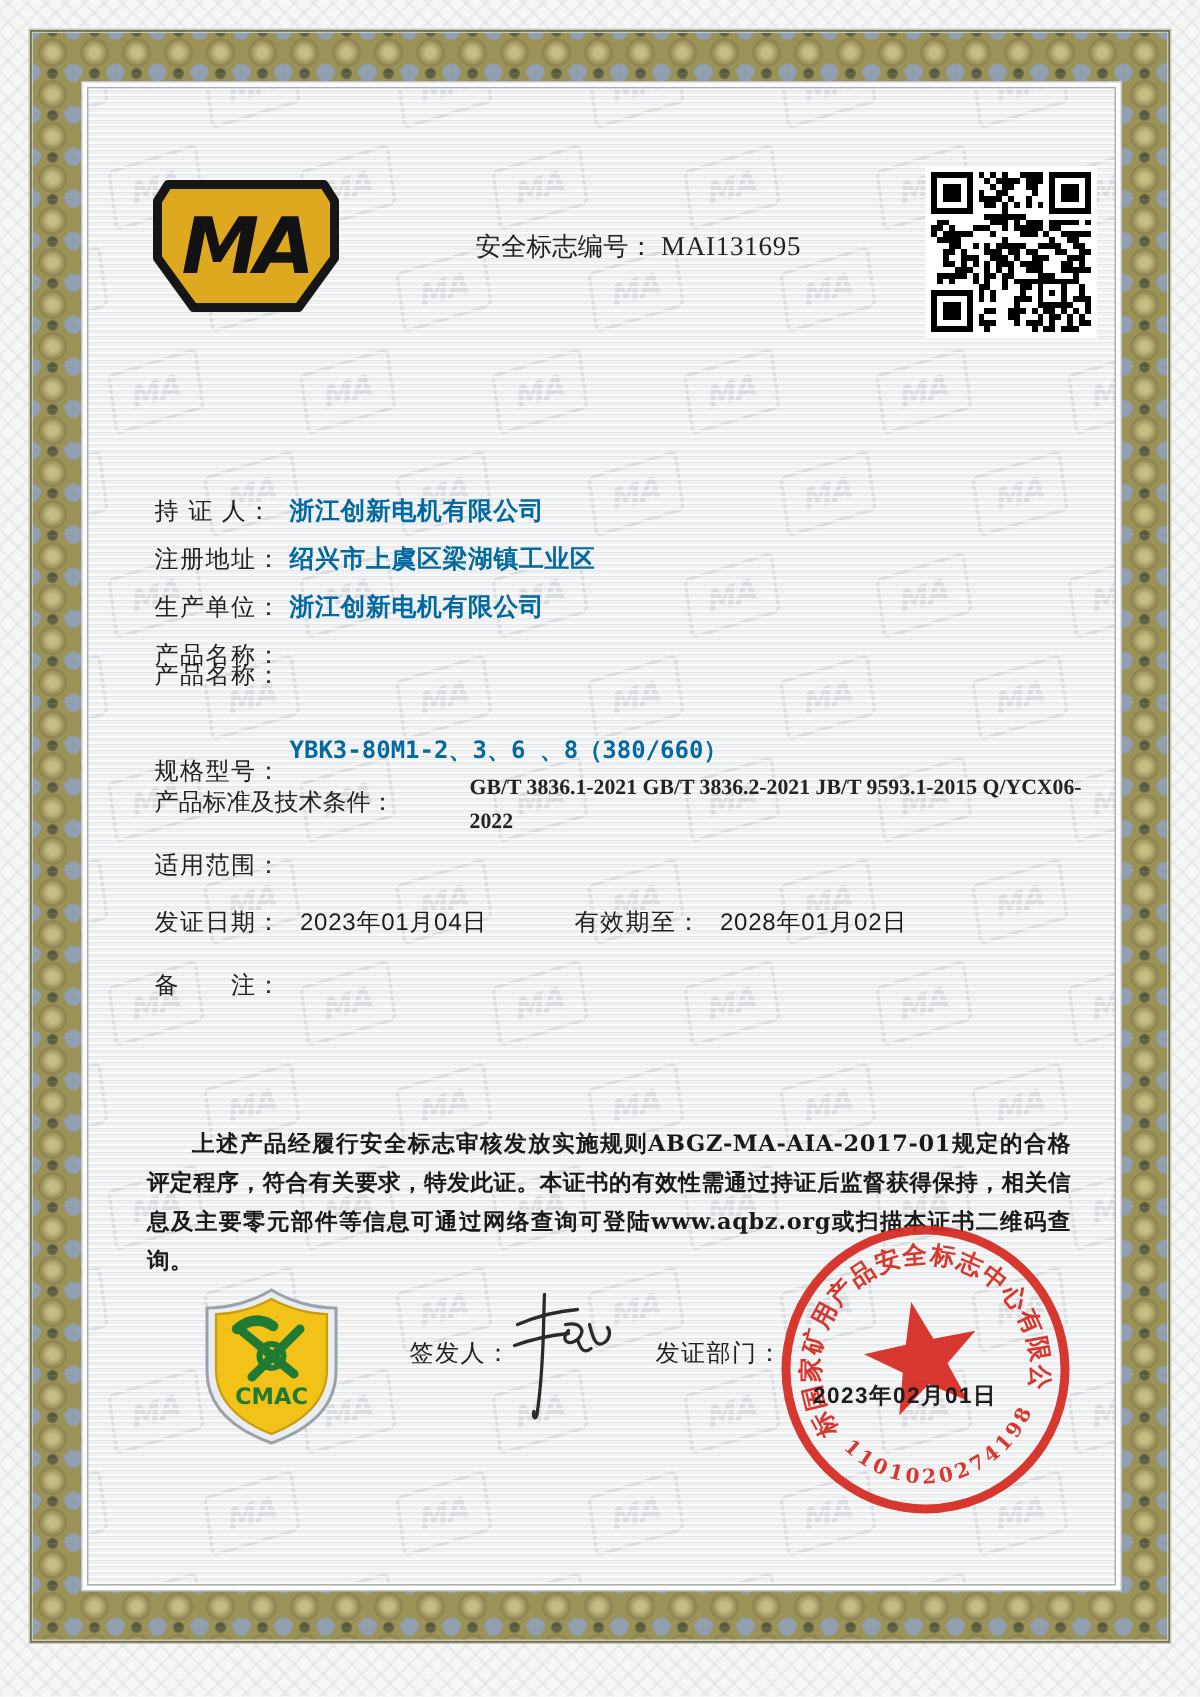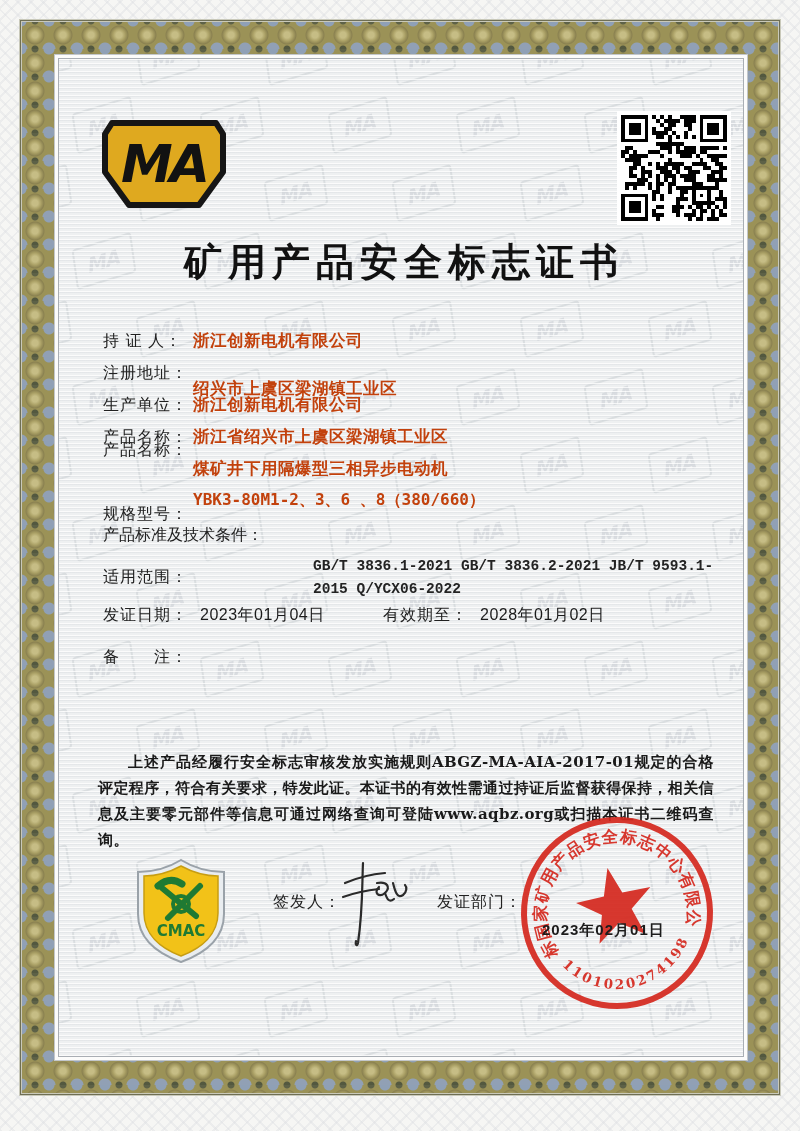--- a/index.html
+++ b/index.html
@@ -55,25 +55,25 @@
   .cert-no-line .no{font-family:"Liberation Serif",serif;font-size:18px;letter-spacing:.5px;}
   .qr{position:absolute;left:558px;top:52px;width:114px;height:114px;background:#fff;}
   
   .title{
     position:absolute;left:0;top:178px;width:100%;text-align:center;
     font-family:"DejaVu Serif",serif;font-weight:900;font-size:38px;color:#111;
     letter-spacing:6px;text-indent:6px;
   }
   
   .lab{position:absolute;left:44px;font-size:16px;color:#212121;letter-spacing:1px;white-space:nowrap;}
-  .val{position:absolute;left:134px;font-family:"DejaVu Serif",serif;font-weight:700;font-size:16.5px;color:#c2410c;white-space:nowrap;letter-spacing:.5px;}
+  .val{position:absolute;left:134px;font-family:"DejaVu Serif",serif;font-weight:700;font-size:16.5px;color:#0369a1;white-space:nowrap;letter-spacing:.5px;}
   .val-std{
     position:absolute;left:254px;top:455px;width:424px;
-    font-family:Liberation Mono, monospace;font-weight:700;font-size:14.5px;line-height:23px;color:#232323;
-    white-space:normal;letter-spacing:0;margin-top:41px;
+    font-family:Liberation Serif, serif;font-weight:700;font-size:14.5px;line-height:23px;color:#232323;
+    white-space:normal;letter-spacing:0;
   }
   .val-mono{font-family:"DejaVu Sans Mono",monospace;font-size:16px;letter-spacing:0;}
   .date-val{position:absolute;font-size:16px;color:#1b1b1b;letter-spacing:.5px;white-space:nowrap;}
   
   .statement{
     position:absolute;left:39px;top:690px;width:616px;
     font-family:"DejaVu Serif",serif;font-weight:600;font-size:15px;line-height:26px;color:#1a1a1a;
     text-indent:2em;text-align:justify;letter-spacing:.4px;
   }
   
@@ -195,20 +195,24 @@
       </div>
     <div class="lines"></div>
 
     <div class="content">
 
       <svg class="ma-logo" viewBox="0 0 124 88">
         <polygon points="10,3 114,3 121,14 121,52 97,85 27,85 3,52 3,14" fill="#dfa91f" stroke="#161616" stroke-width="6" stroke-linejoin="round"></polygon>
         <text x="62" y="62" text-anchor="middle" font-family="DejaVu Sans, sans-serif" font-style="italic" font-weight="900" font-size="52" letter-spacing="-3" fill="#121212">MA</text>
       </svg>
 
+      <div class="cert-no-line">
+        <span>安全标志编号：</span>
+        <span class="no">MAI131695</span>
+      </div>
 
       <svg class="qr" id="qr-svg" viewBox="0 0 29 29" shape-rendering="crispEdges">
           <rect x="0" y="0" width="29" height="29" fill="#ffffff"></rect>
           <rect x="9" y="1" width="1" height="1" fill="#000"></rect>
           <rect x="11" y="1" width="1" height="1" fill="#000"></rect>
           <rect x="13" y="1" width="1" height="1" fill="#000"></rect>
           <rect x="16" y="1" width="1" height="1" fill="#000"></rect>
           <rect x="17" y="1" width="1" height="1" fill="#000"></rect>
           <rect x="18" y="1" width="1" height="1" fill="#000"></rect>
           <rect x="19" y="1" width="1" height="1" fill="#000"></rect>
@@ -474,36 +478,33 @@
           <rect x="22" y="2" width="5" height="5" fill="#fff"></rect>
           <rect x="23" y="3" width="3" height="3" fill="#000"></rect>
           <rect x="1" y="21" width="7" height="7" fill="#000"></rect>
           <rect x="2" y="22" width="5" height="5" fill="#fff"></rect>
           <rect x="3" y="23" width="3" height="3" fill="#000"></rect>
           <rect x="19" y="19" width="5" height="5" fill="#000"></rect>
           <rect x="20" y="20" width="3" height="3" fill="#fff"></rect>
           <rect x="21" y="21" width="1" height="1" fill="#000"></rect>
         </svg>
 
-      <div class="title">矿用产品安全标志证书</div>
 
       <div class="lab" style="top:272px">持 证 人：</div>
       <div class="val" style="top:271px">浙江创新电机有限公司</div>
 
       <div class="lab" style="top:304px">注册地址：</div>
-      <div class="val" style="top:319px">绍兴市上虞区梁湖镇工业区</div>
+      <div class="val" style="top:303px">绍兴市上虞区梁湖镇工业区</div>
 
       <div class="lab" style="top:336px">生产单位：</div>
       <div class="val" style="top:335px">浙江创新电机有限公司</div>
 
       <div class="lab" style="top:368px">产品名称：</div>
-      <div class="val" style="top:367px">浙江省绍兴市上虞区梁湖镇工业区</div>
 
       <div class="lab" style="top:381px">产品名称：</div>
-      <div class="val" style="top:399px">煤矿井下用隔爆型三相异步电动机</div>
 
       <div class="lab" style="top:445px">规格型号：</div>
       <div class="val val-mono" style="top:431px">YBK3-80M1-2、3、6 、8（380/660）</div>
 
       <div class="lab" style="top:466px;letter-spacing:0">产品标准及技术条件：</div>
       <div class="val-std">GB/T 3836.1-2021 GB/T 3836.2-2021 JB/T 9593.1-2015 Q/YCX06-2022</div>
 
       <div class="lab" style="top:508px">适用范围：</div>
 
       <div class="lab" style="top:546px">发证日期：</div>

